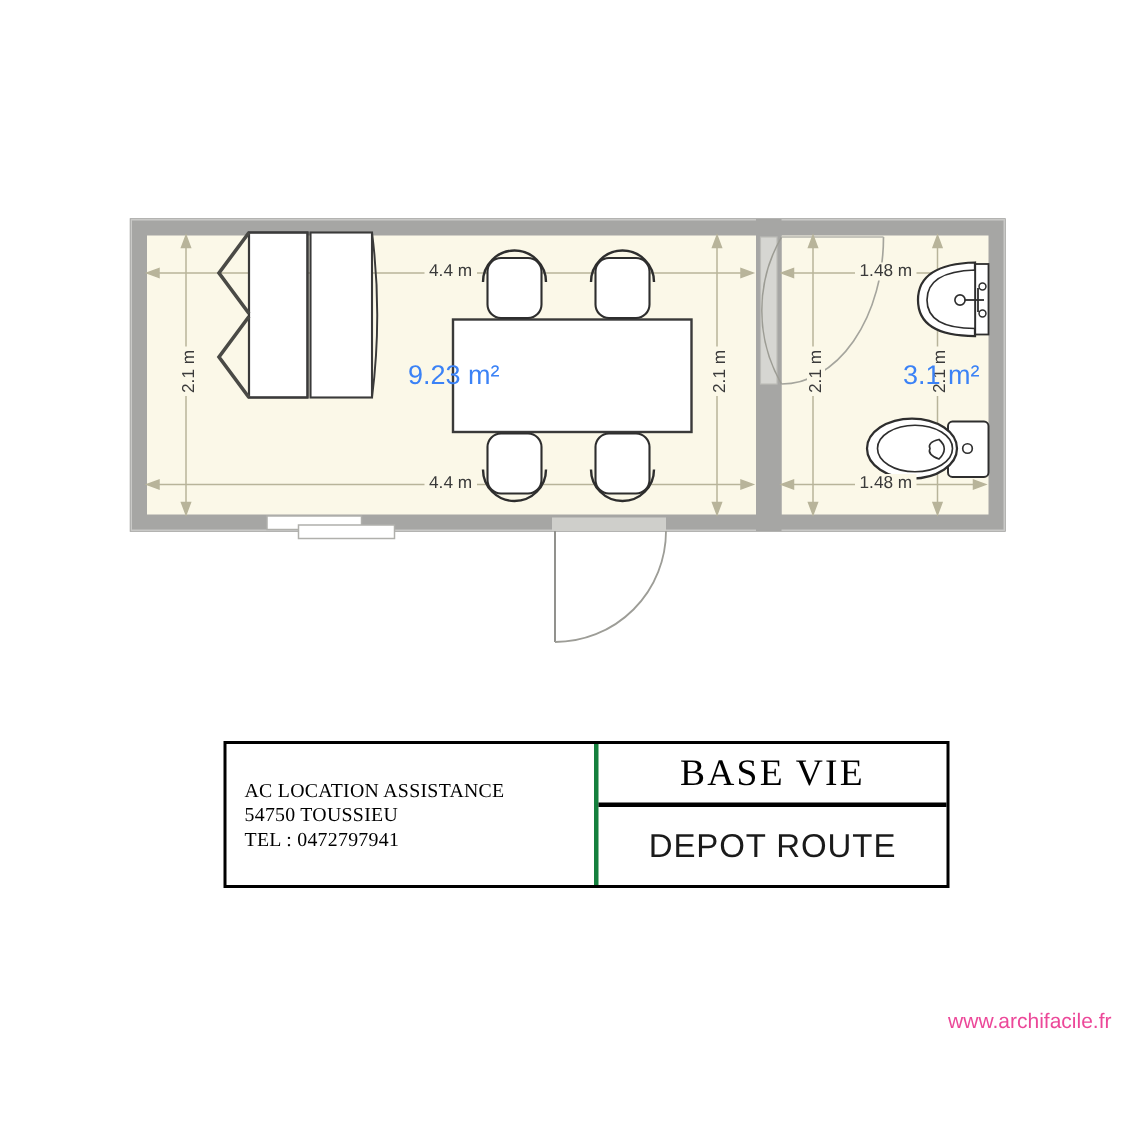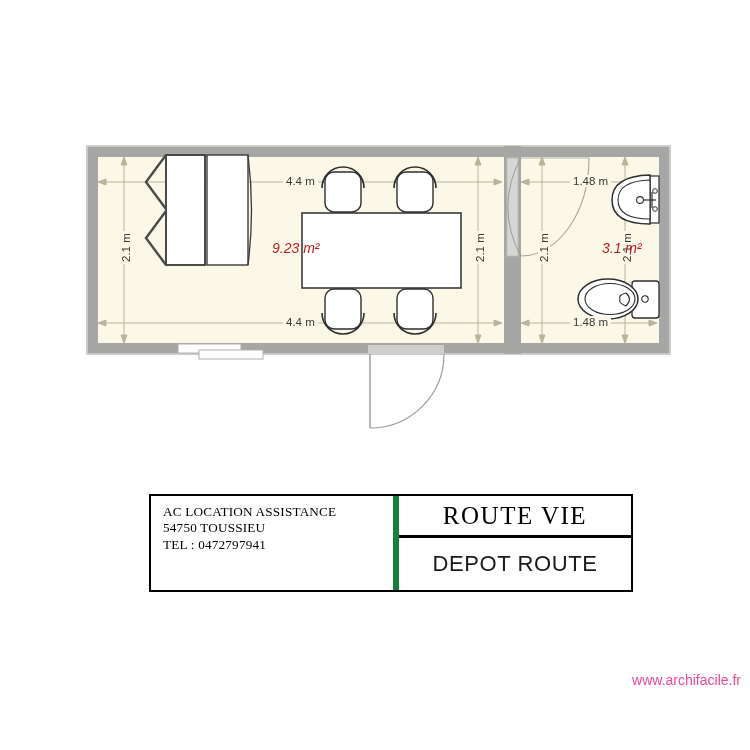--- a/index.html
+++ b/index.html
@@ -37,22 +37,22 @@
     width: 484px;
     height: 98px;
     border: 2px solid #000;
     box-sizing: border-box;
     display: flex;
     background: #ffffff;
   }
   .tb-left {
     width: 248px;
     box-sizing: border-box;
-    border-right: 6px solid #15803d;
-    padding: 8px 0 0 12px;
+    border-right: 3px solid #15803d;
+    padding: 23px 0 0 12px;
   }
   .tb-left div {
     font-family: "Liberation Serif", serif;
     font-size: 13.2px;
     line-height: 16.4px;
     color: #000;
     letter-spacing: 0.2px;
     white-space: nowrap;
   }
   .tb-right {
@@ -115,24 +115,23 @@
     font-family: "Liberation Sans", sans-serif;
     font-size: 11.5px;
     color: #3a3a3a;
     white-space: nowrap;
     background: #fbf8e8;
     padding: 0 3px;
   }
   .arealabel {
     position: absolute;
     font-family: "Liberation Sans", sans-serif;
-    font-size: 14px;
-    color: #b91c1c;
+    font-size: 18px;
+    color: #3b82f6;
     white-space: nowrap;
-    font-style: italic;
   }
 </style>
 </head>
 <body>
 
 <div id="plan-root">
 
   <svg id="floorplan" viewBox="0 0 750 750">
 
     <g>
@@ -304,21 +303,21 @@
   <div class="arealabel" style="left:563px; top:240px;margin-left:39px;">3.1 m²</div>
 
   <div class="title-block">
     <div class="tb-left">
       <div>AC LOCATION ASSISTANCE</div>
       <div>54750 TOUSSIEU</div>
       <div>TEL : 0472797941</div>
     </div>
     <div class="tb-right">
       <div class="tb-r-top">
-        <span>ROUTE VIE</span>
+        <span>BASE VIE</span>
       </div>
       <div class="tb-r-bot">
         <span>DEPOT ROUTE</span>
       </div>
     </div>
   </div>
 
   <div class="watermark">www.archifacile.fr</div>
 
 </div>

